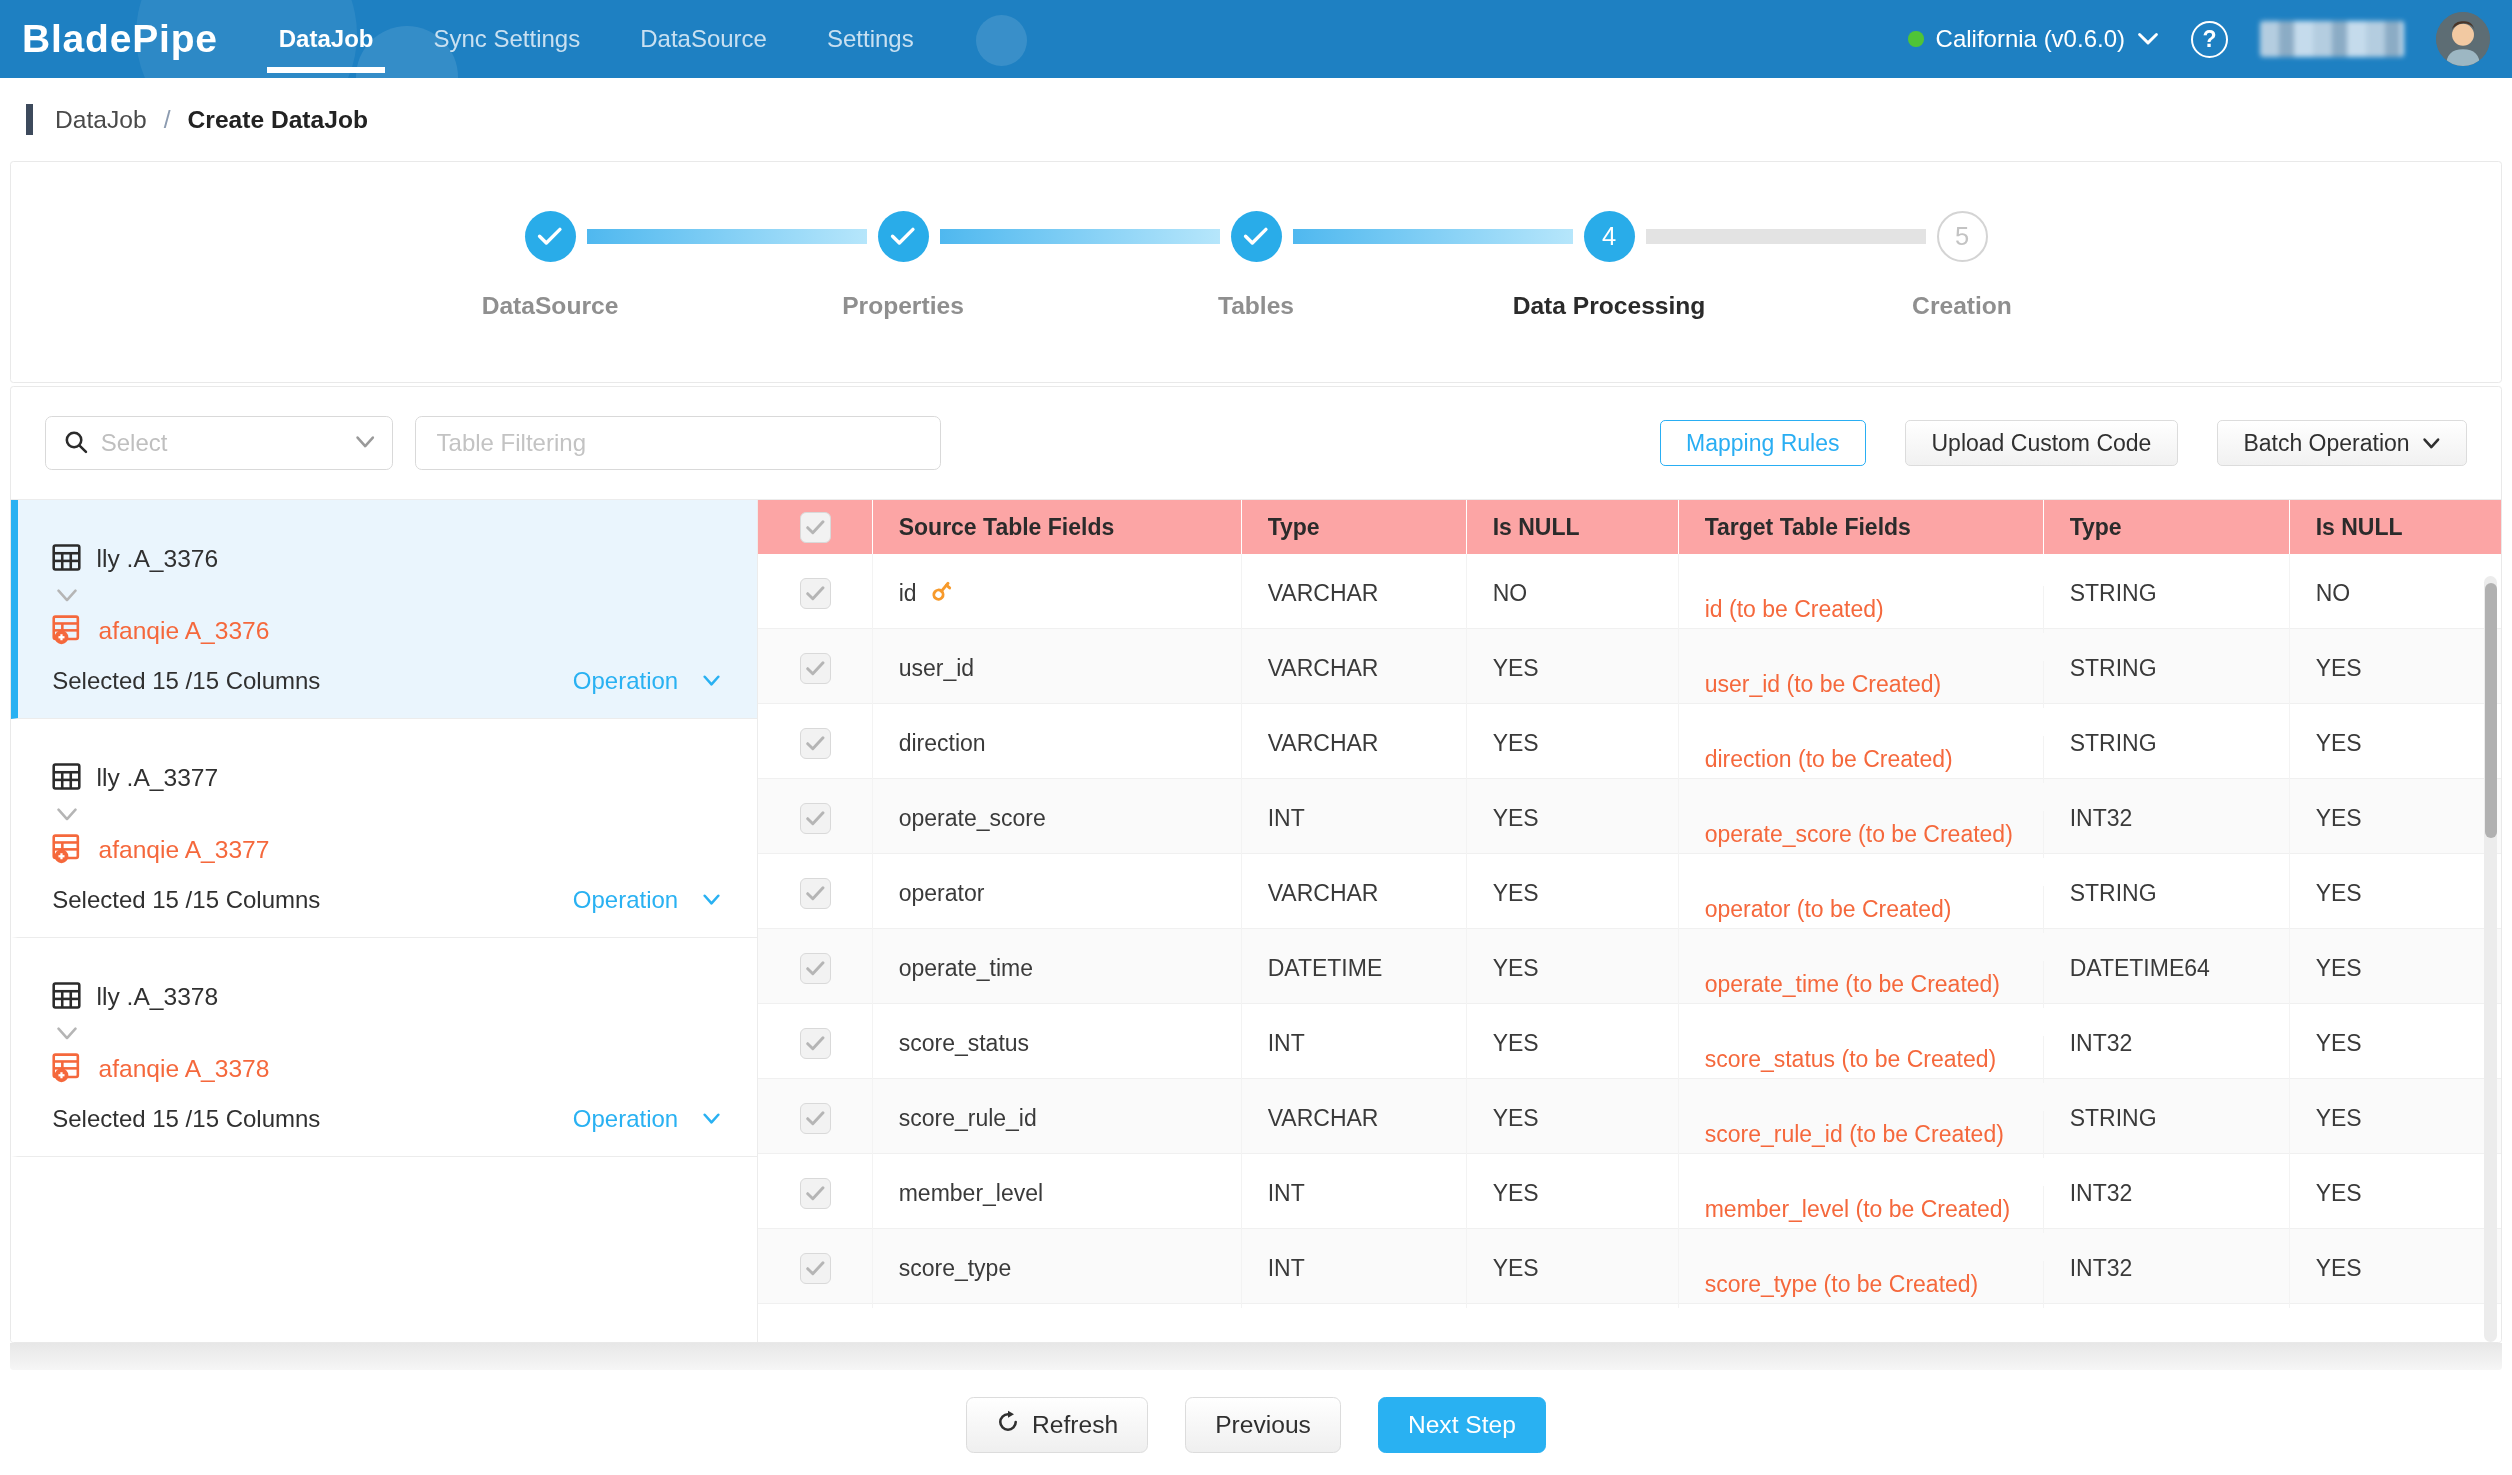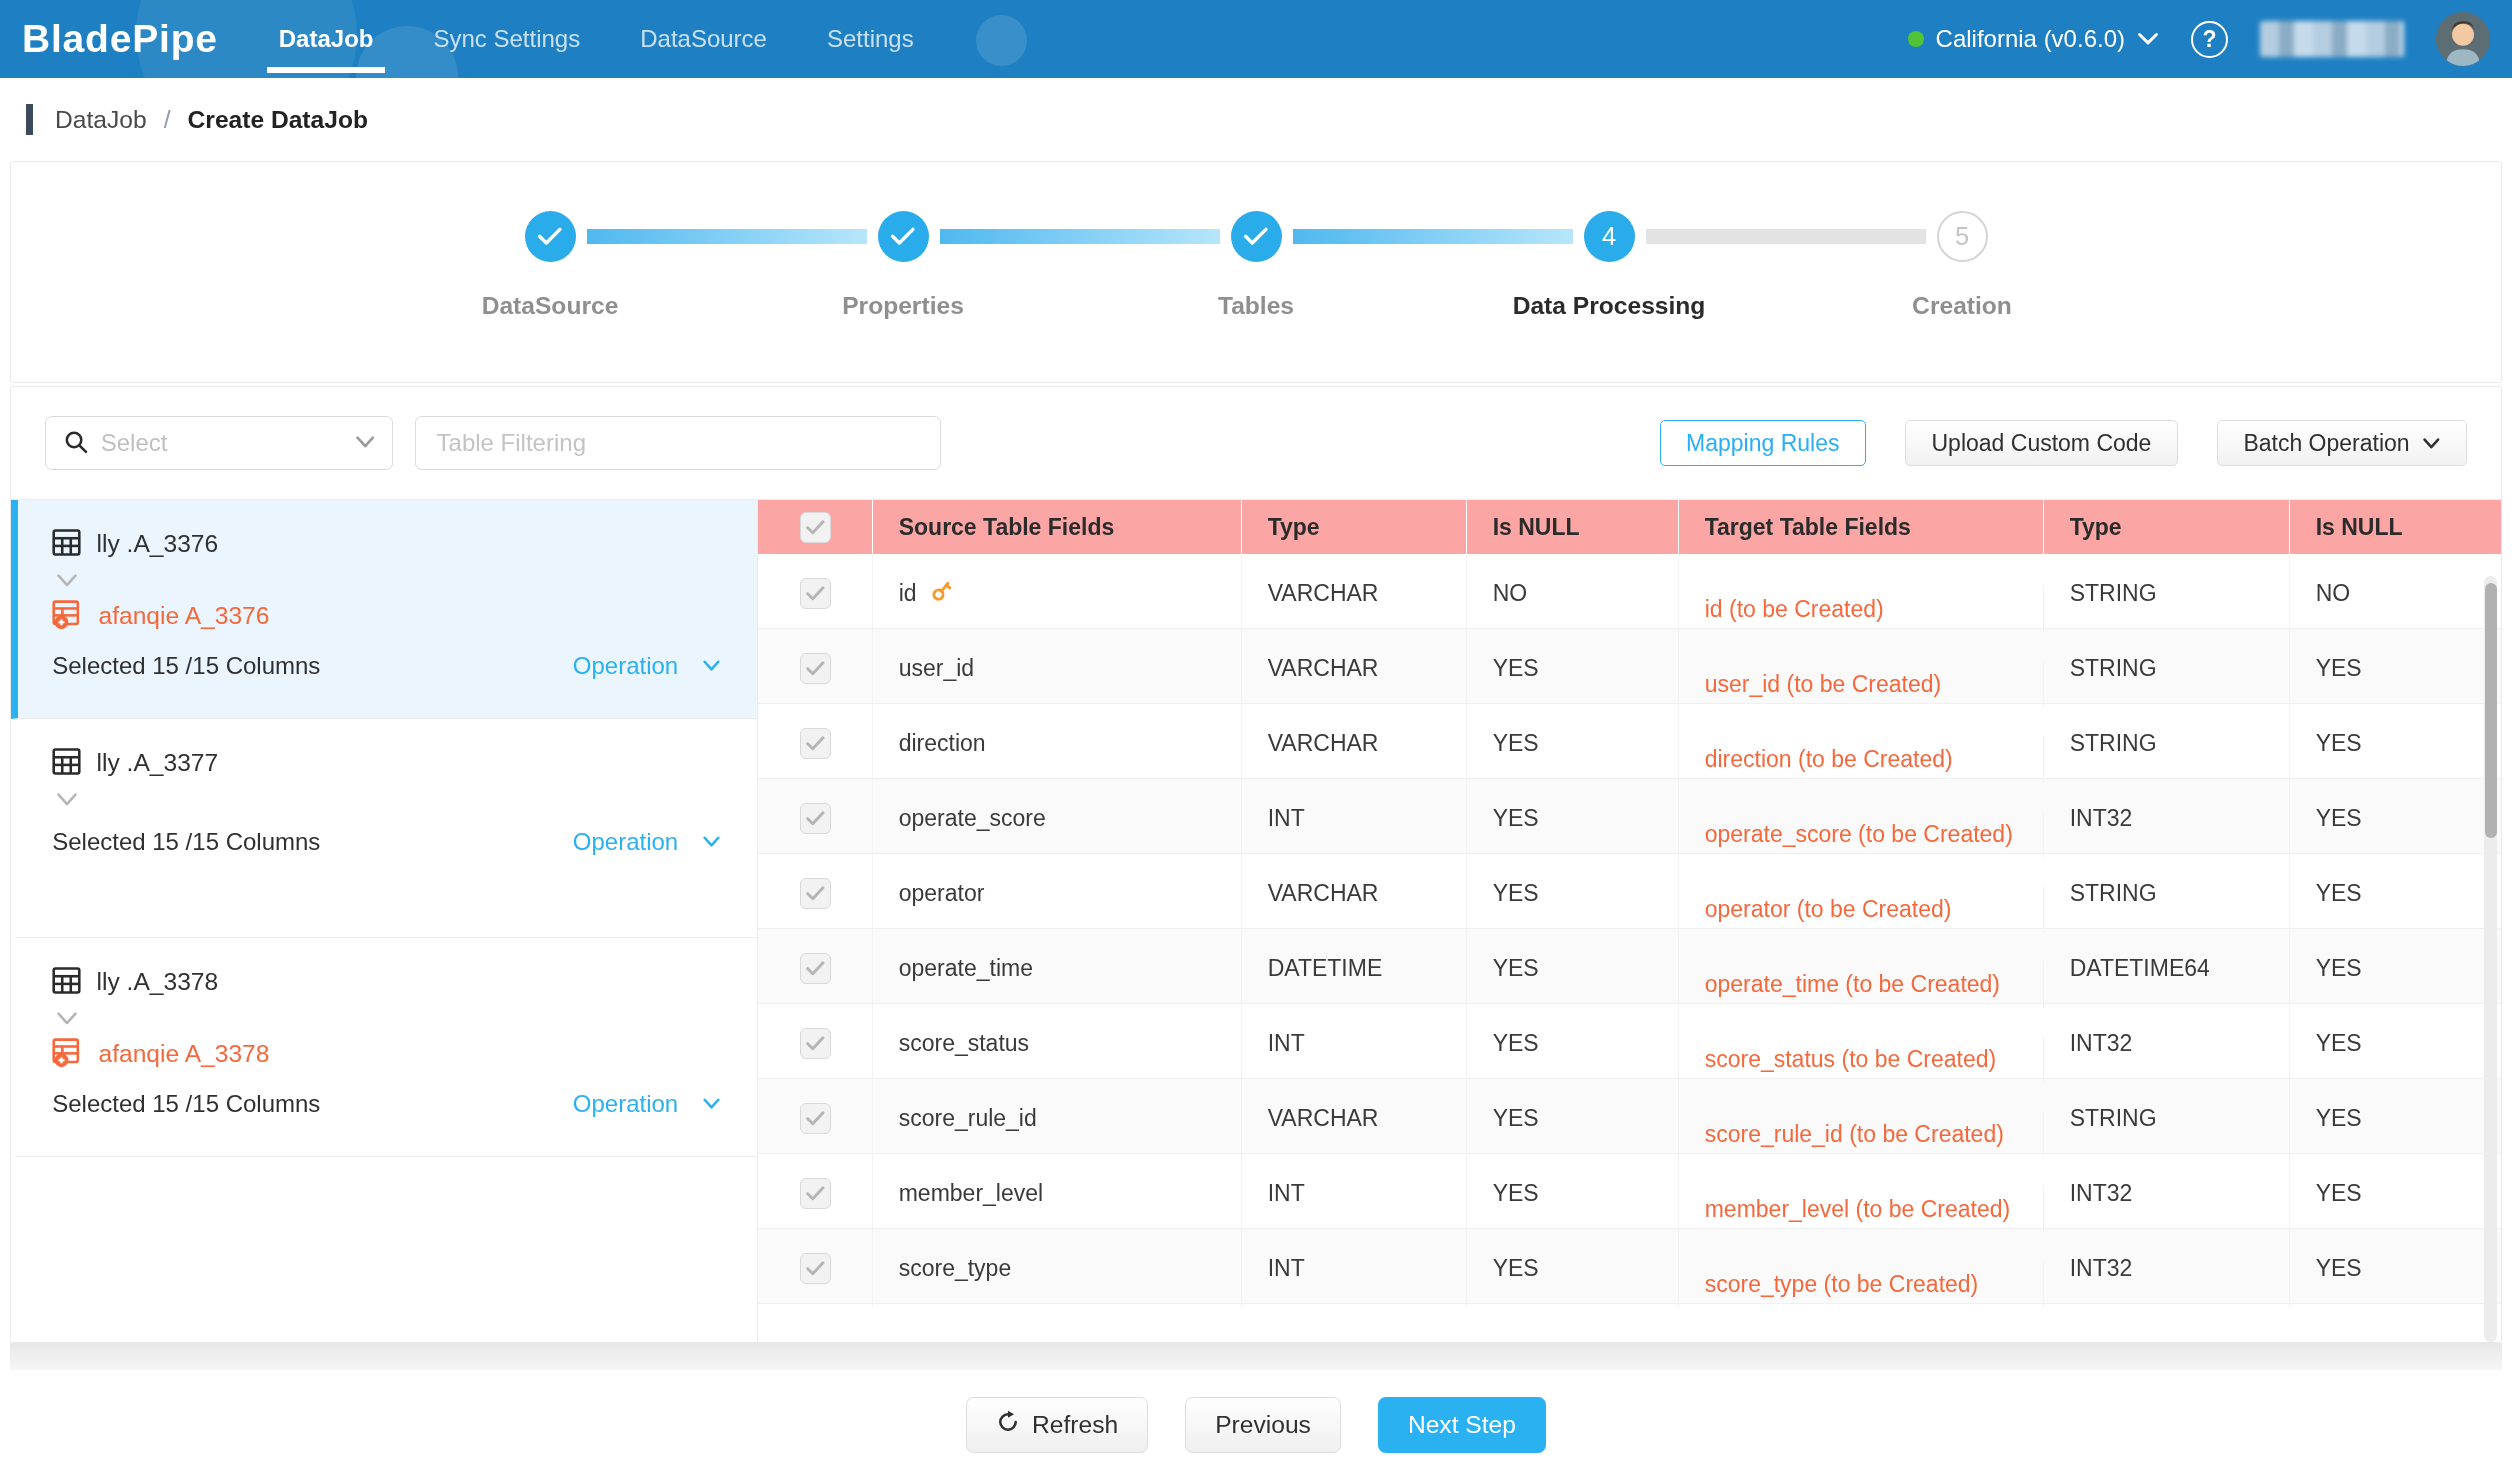--- a/index.html
+++ b/index.html
@@ -61,21 +61,21 @@
   .btn { height:46px; border-radius:5.1px; font-size:23px; display:inline-flex; align-items:center; justify-content:center; padding:0 25.5px; cursor:pointer; border:1.7px solid #dcdcdc; background:linear-gradient(#ffffff,#f1f1f1); color:#303030; font-family:inherit;}
   .btn.outline-blue { border:1.7px solid #29aef3; color:#29aef3; background:#fff; }
   .btn .bchev { margin-left:12px; display:flex; }
 
   .main-body { flex:1; display:flex; min-height:0; }
 
   
   .leftpanel { width:747px; flex:none; border-right:1.7px solid #ececec; display:flex; flex-direction:column; }
   .titem { height:219px; flex:none; border-bottom:1.7px solid #ececec; border-left:7.6px solid transparent; padding:22px 37px 0 34px; cursor:pointer; background:#fff;}
   .titem.active { background:#eaf5fd; border-left-color:#29b1f2; }
-  .trow1 { display:flex; align-items:center; gap:15.3px; margin-top:6px;}
+  .trow1 { display:flex; align-items:center; gap:15.3px; margin-top:21px;}
   .tname { font-size:24.6px; color:#303030; }
   .texpand { margin:13.6px 0 8.5px 3.4px; }
   .trow3 { display:flex; align-items:center; gap:15.3px; }
   .tname-target { font-size:24.6px; color:#f5683c; }
   .trow4 { display:flex; align-items:center; justify-content:space-between; margin-top:18.7px; }
   .selcols { font-size:24px; color:#303030; }
   .oplink { font-size:24px; color:#29b1f2; display:flex; align-items:center; gap:25px; cursor:pointer;}
   .lp-fill { flex:1; background:#fff; }
   .lp-footer { height:81px; flex:none; background:#f7f8f9; border-top:1.7px solid #e9e9e9; display:flex; align-items:center; justify-content:center; gap:25.5px; }
   .total { font-size:24px; color:#303030; margin-right:12px;}
@@ -286,20 +286,32 @@
                 <line x1="2" y1="12" x2="32" y2="12" stroke="#2b2b2b" stroke-width="3"></line>
                 <line x1="2" y1="21" x2="32" y2="21" stroke="#2b2b2b" stroke-width="3"></line>
                 <line x1="12" y1="12" x2="12" y2="31" stroke="#2b2b2b" stroke-width="3"></line>
                 <line x1="22" y1="12" x2="22" y2="31" stroke="#2b2b2b" stroke-width="3"></line>
               </svg></span>
           <span class="tname">lly .A_3377</span>
         </div>
         <div class="texpand"><svg width="22" height="13.6" viewBox="0 0 26 16">
               <path d="M3 2 L13 13 L23 2" stroke="#b5b5b5" stroke-width="3" fill="none" stroke-linecap="round" stroke-linejoin="round"></path>
             </svg></div>
+        <div class="trow3">
+          <span><svg width="31" height="31" viewBox="0 0 36 36">
+                <rect x="2" y="3" width="28" height="26" rx="2" stroke="#f5683c" stroke-width="3" fill="none"></rect>
+                <line x1="2" y1="11" x2="30" y2="11" stroke="#f5683c" stroke-width="3"></line>
+                <line x1="2" y1="19" x2="30" y2="19" stroke="#f5683c" stroke-width="3"></line>
+                <line x1="12" y1="11" x2="12" y2="29" stroke="#f5683c" stroke-width="3"></line>
+                <circle cx="11" cy="27" r="8" fill="#f5683c"></circle>
+                <line x1="11" y1="23.5" x2="11" y2="30.5" stroke="#fff" stroke-width="2.6"></line>
+                <line x1="7.5" y1="27" x2="14.5" y2="27" stroke="#fff" stroke-width="2.6"></line>
+              </svg></span>
+          <span class="tname-target">afanqie A_3377</span>
+        </div>
         <div class="trow4">
           <span class="selcols">Selected 15 /15 Columns</span>
           <span class="oplink">
               <span>Operation</span>
               <svg width="17" height="12" viewBox="0 0 20 14">
                 <path d="M2 2 L10 11 L18 2" stroke="#29b1f2" stroke-width="3" fill="none" stroke-linecap="round" stroke-linejoin="round"></path>
               </svg>
             </span>
         </div>
       </div>

